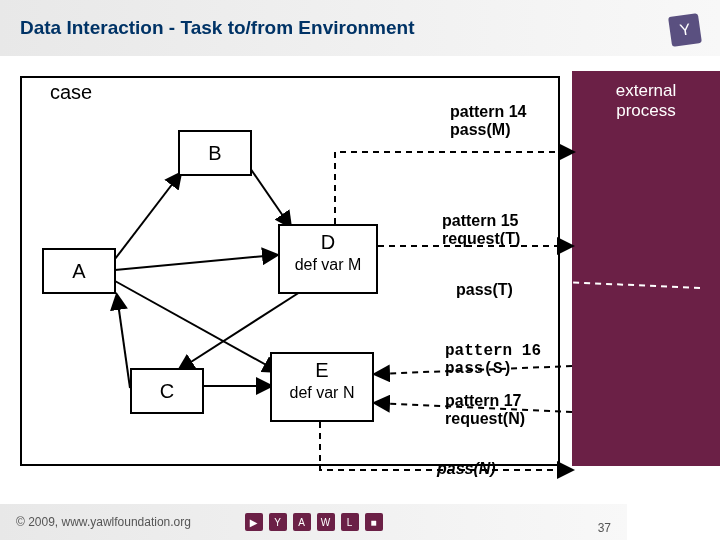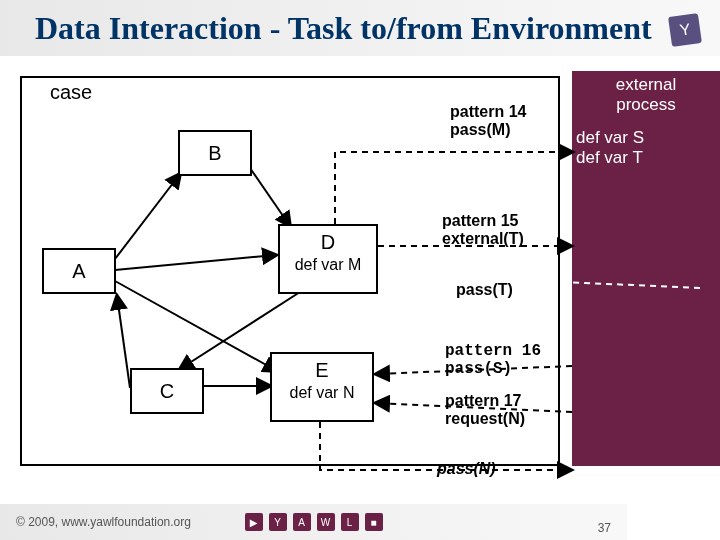--- a/index.html
+++ b/index.html
@@ -15,24 +15,23 @@
   .header {
     background: linear-gradient(to right, #e8e8e8, #f8f8f8);
     height: 56px;
     display: flex;
     align-items: center;
     padding-left: 20px;
     position: relative;
   }
   .header h1 {
     color: #003366;
-    font-size: 32px;
+    font-size: 19px;
     font-weight: bold;
-    margin: 15px;
-    font-family: Liberation Serif, serif;
+    margin: 0;
   }
   .logo {
     position: absolute;
     right: 20px;
     top: 15px;
     width: 30px;
     height: 30px;
     background: #5a5080;
     border-radius: 3px;
     transform: rotate(-8deg);
@@ -66,21 +65,21 @@
   }
   .ext-proc {
     position: absolute;
     right: 0;
     top: 15px;
     width: 148px;
     height: 395px;
     background: #6b2046;
     color: #fff;
     box-sizing: border-box;
-    padding: 4px;
+    padding: 10px;
     font-size: 17px;
   }
   .ext-title { text-align: center; line-height: 1.15; margin-bottom: 14px; }
   .ext-def { line-height: 1.2; }
   .node {
     position: absolute;
     border: 2px solid #000;
     background: #fff;
     box-sizing: border-box;
     text-align: center;
@@ -150,24 +149,20 @@
 
 <div class="canvas">
 
   <div class="case-box"></div>
   <div class="case-label">case</div>
 
   <div class="ext-proc">
     <div class="ext-title">
       <span>external</span><br>
       <span>process</span>
-    </div>
-    <div class="ext-def">
-      <span>def var S</span><br>
-      <span>def var T</span>
     </div>
   </div>
 
   <svg class="lines">
     <defs>
       <marker id="arrow" markerWidth="9" markerHeight="9" refX="7" refY="4.5" orient="auto">
         <path d="M0,0 L9,4.5 L0,9 z" fill="#000"></path>
       </marker>
       <marker id="arrowW" markerWidth="9" markerHeight="9" refX="7" refY="4.5" orient="auto">
         <path d="M0,0 L9,4.5 L0,9 z" fill="#fff"></path>
@@ -204,21 +199,21 @@
   </div>
   <div class="node node-e">
     <div>E</div>
     <div class="node-sub">def var N</div>
   </div>
 
   <div class="ann ann-14">
     <span>pattern 14</span><br><span>pass(M)</span>
   </div>
   <div class="ann ann-15">
-    <span>pattern 15</span><br><span>external(T)</span>
+    <span>pattern 15</span><br><span>request(T)</span>
   </div>
   <div class="ann ann-passT">pass(T)</div>
   <div class="ann ann-16">
     <span>pattern 16</span><br><span>pass(S)</span>
   </div>
   <div class="ann ann-17">
     <span>pattern 17</span><br><span>request(N)</span>
   </div>
   <div class="ann ann-passN">pass(N)</div>
 

